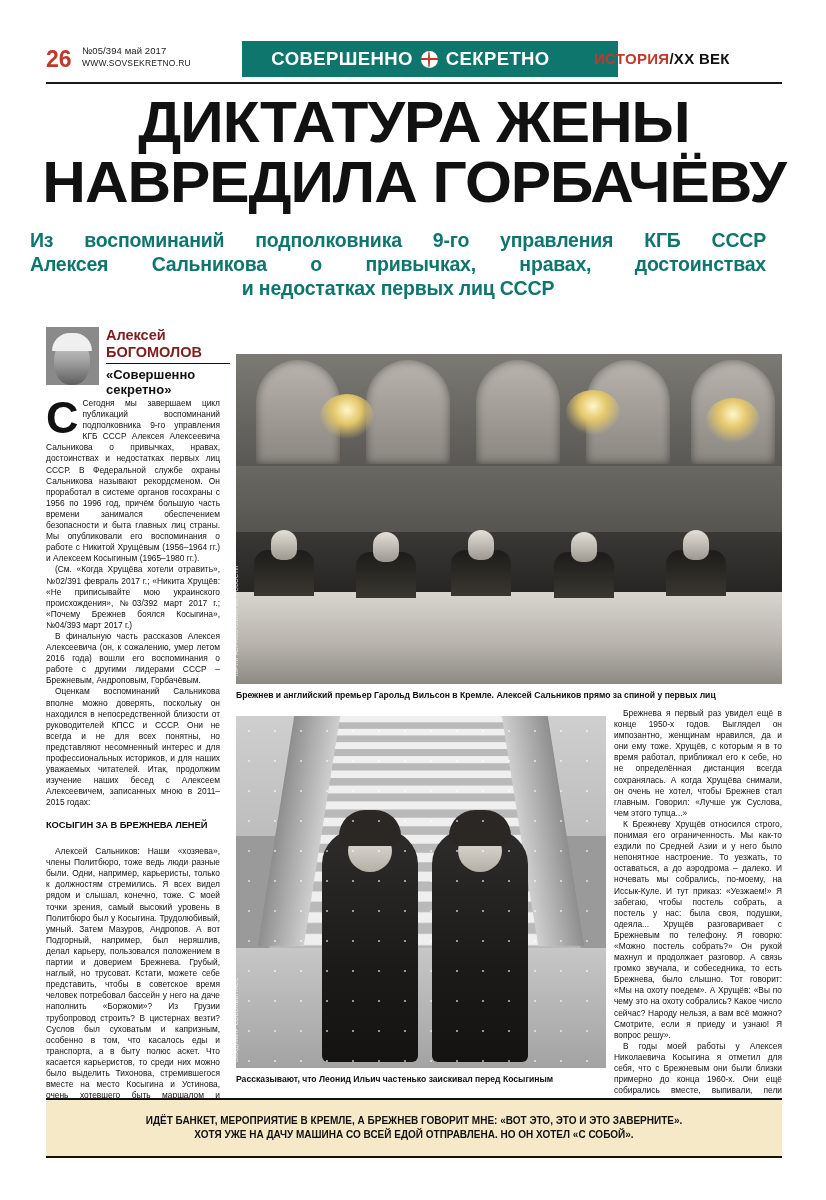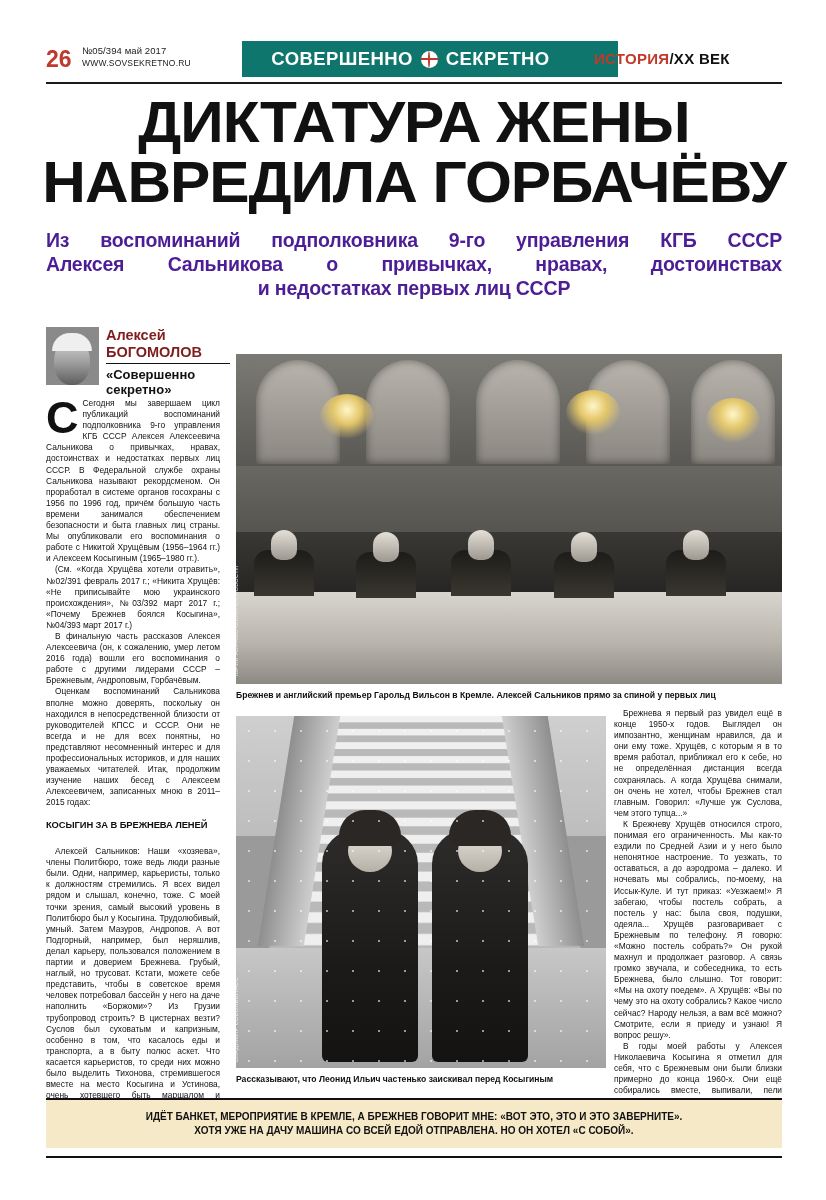--- a/index.html
+++ b/index.html
@@ -20,21 +20,21 @@
   .globe:before{content:"";position:absolute;left:7.5px;top:0;width:2px;height:17px;background:#c0392b;border-radius:50%;}
   .globe:after{content:"";position:absolute;left:0;top:7.5px;width:17px;height:2px;background:#c0392b;}
   .hdr-section{position:absolute;left:548px;top:0;font-size:15px;font-weight:bold;color:#c0392b;letter-spacing:.3px;line-height:30px;}
   .hdr-section .sub{color:#111;}
   .hdr-rule{position:absolute;left:46px;top:82px;width:736px;height:2px;background:#1a1a1a;}
 
   
   .title{position:absolute;left:46px;top:92px;width:736px;text-align:center;}
   .title-l1,.title-l2{font-family:"Liberation Sans", sans-serif;font-weight:bold;color:#111;
      font-size:57px;line-height:60px;letter-spacing:-1px;transform:scaleX(1.06);transform-origin:center;}
-  .subtitle{position:absolute;left:46px;top:228px;width:736px;text-align:center;color:#4c1d95;}
+  .subtitle{position:absolute;left:30px;top:228px;width:736px;text-align:center;color:#0f766e;}
   .sub-l{font-size:19.5px;font-weight:bold;line-height:24px;letter-spacing:-.2px;}
   .sub-l.j{text-align:justify;text-align-last:justify;}
 
   
   .author{position:absolute;left:46px;top:327px;width:184px;height:60px;}
   .author-photo{position:absolute;left:0;top:0;width:53px;height:58px;background:#8a8a8a;overflow:hidden;}
   .author-photo .face{position:absolute;left:8px;top:10px;width:36px;height:48px;border-radius:50% 50% 45% 45%;
      background:linear-gradient(180deg,#dcdcdc 0%,#9b9b9b 55%,#5e5e5e 100%);}
   .author-photo .hair{position:absolute;left:6px;top:6px;width:40px;height:18px;border-radius:20px 20px 0 0;background:#efefef;}
   .author-name{position:absolute;left:60px;top:0;color:#7f1d1d;font-weight:bold;font-size:14.5px;line-height:17px;}
@@ -89,21 +89,21 @@
   .p2-face{position:absolute;width:44px;height:42px;border-radius:50%;background:linear-gradient(180deg,#e8e4dc,#b5b0a6);}
   .p2-snow{position:absolute;left:0;top:0;width:100%;height:100%;
      background-image:radial-gradient(circle,#fff 1px,transparent 1.3px);
      background-size:26px 30px;opacity:.55;}
   .p2-cred{position:absolute;left:3px;bottom:6px;transform:rotate(-90deg);transform-origin:left bottom;
      font-size:5.6px;color:#f0f0f0;letter-spacing:.4px;white-space:nowrap;}
   .cap2{position:absolute;left:236px;top:1074px;width:370px;font-size:8.6px;font-weight:bold;color:#111;}
 
   
   .foot-rule-top{position:absolute;left:46px;top:1098px;width:736px;height:2px;background:#111;}
-  .footer{position:absolute;left:46px;top:1100px;width:736px;height:48px;background:#f5e9c8;
+  .footer{position:absolute;left:46px;top:1100px;width:736px;height:56px;background:#f5e9c8;
      display:flex;align-items:center;justify-content:center;}
   .footer-inner{text-align:center;font-size:10px;font-weight:bold;color:#111;line-height:14px;padding:0 18px;}
   .foot-rule-bot{position:absolute;left:46px;top:1156px;width:736px;height:2px;background:#111;}
 </style>
 </head>
 <body>
 
 <div class="page">
 
   <div class="header">

